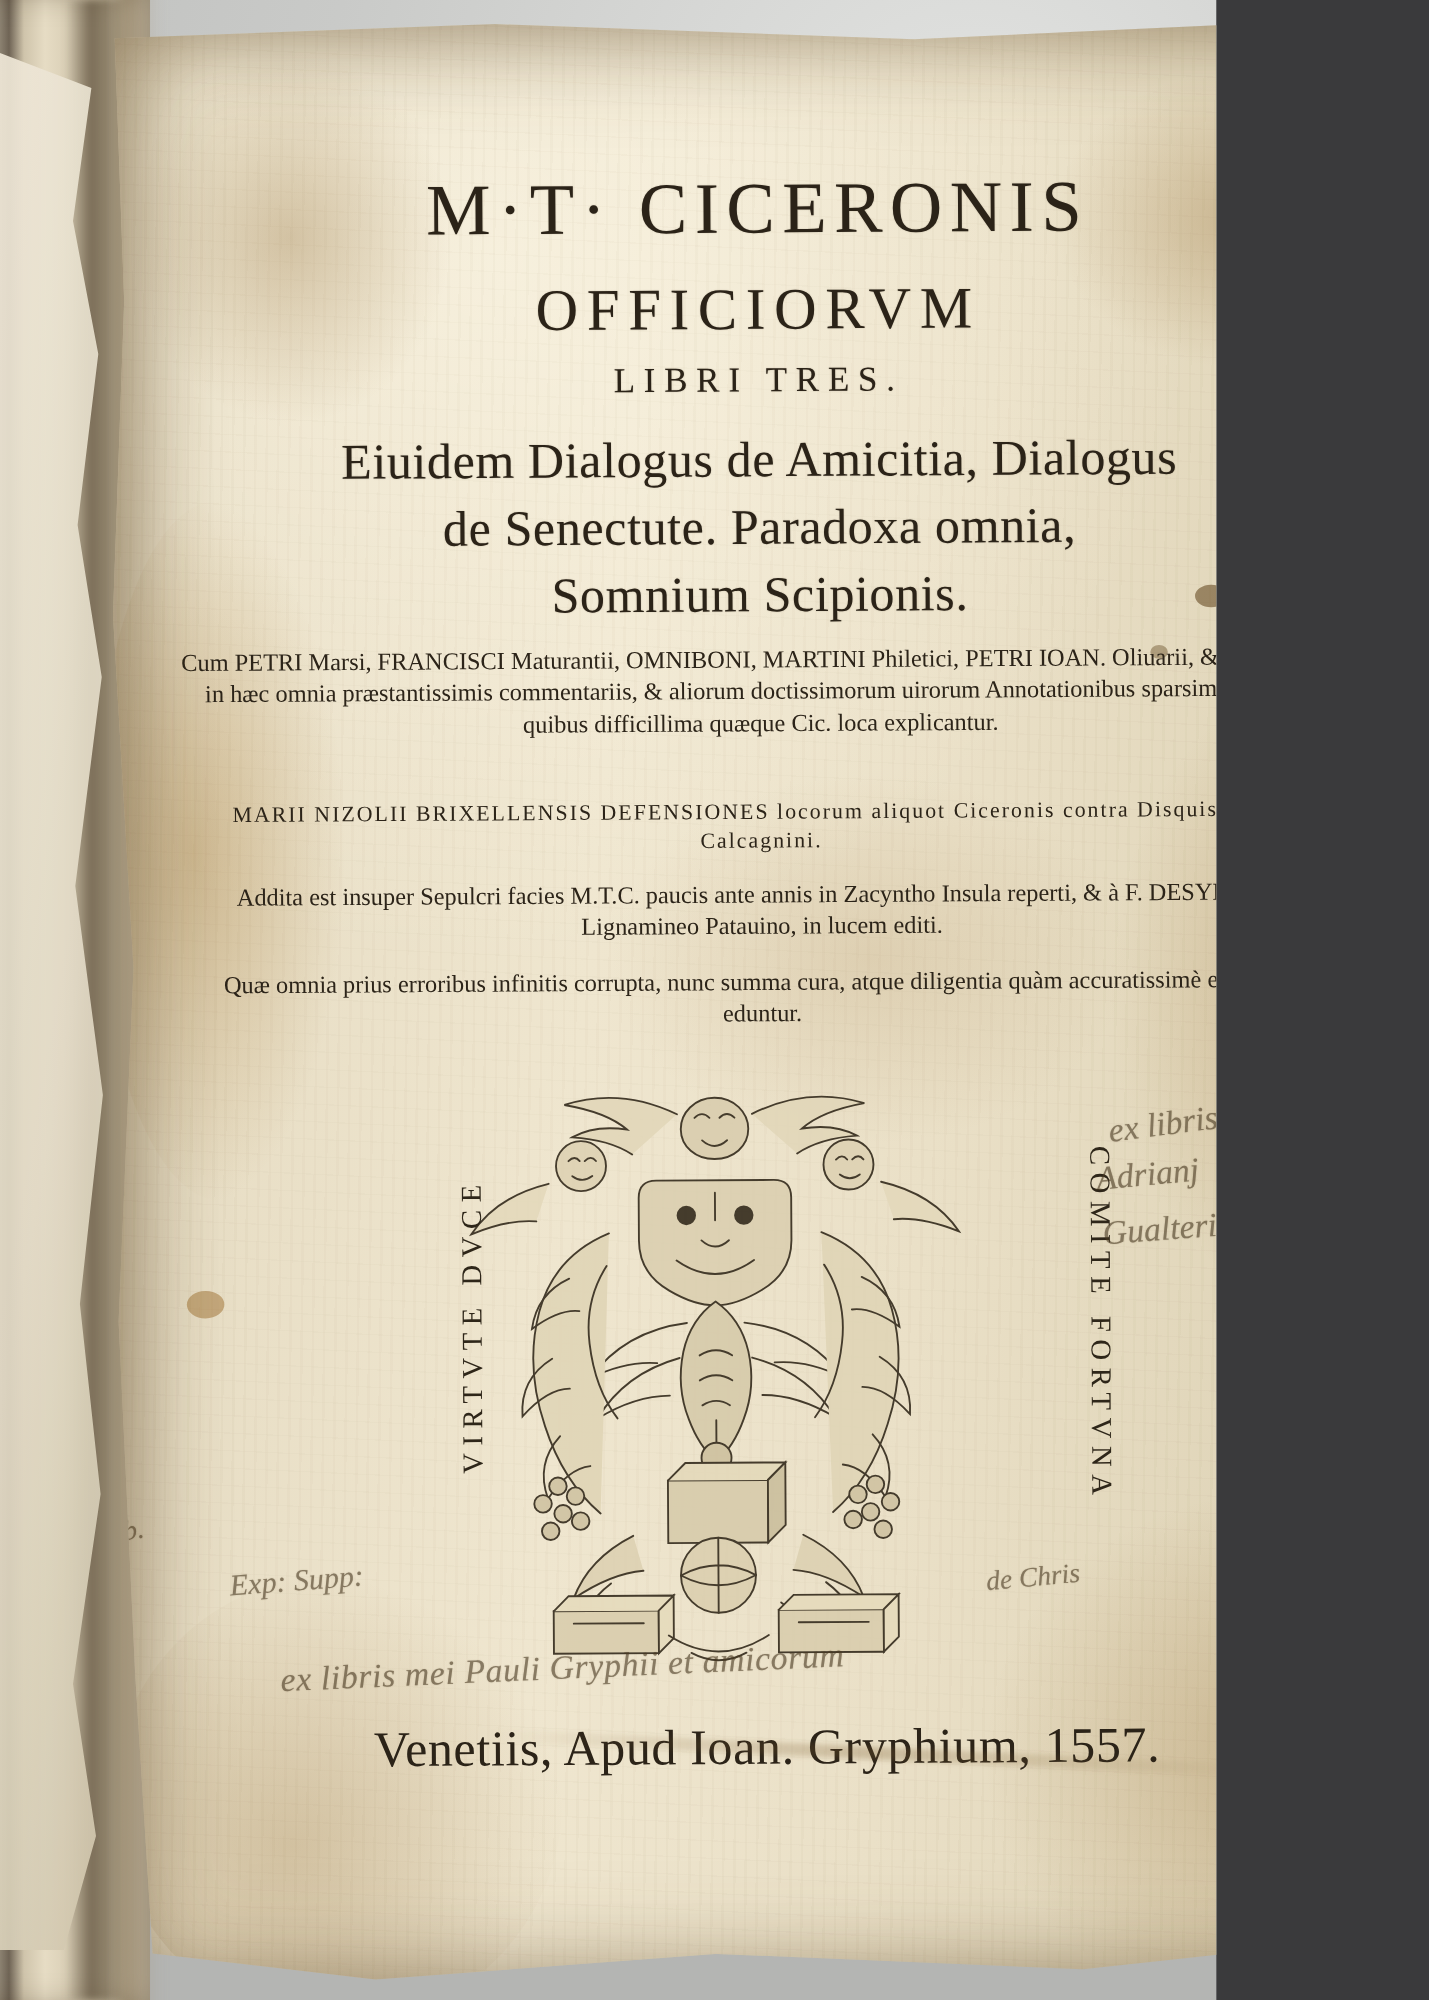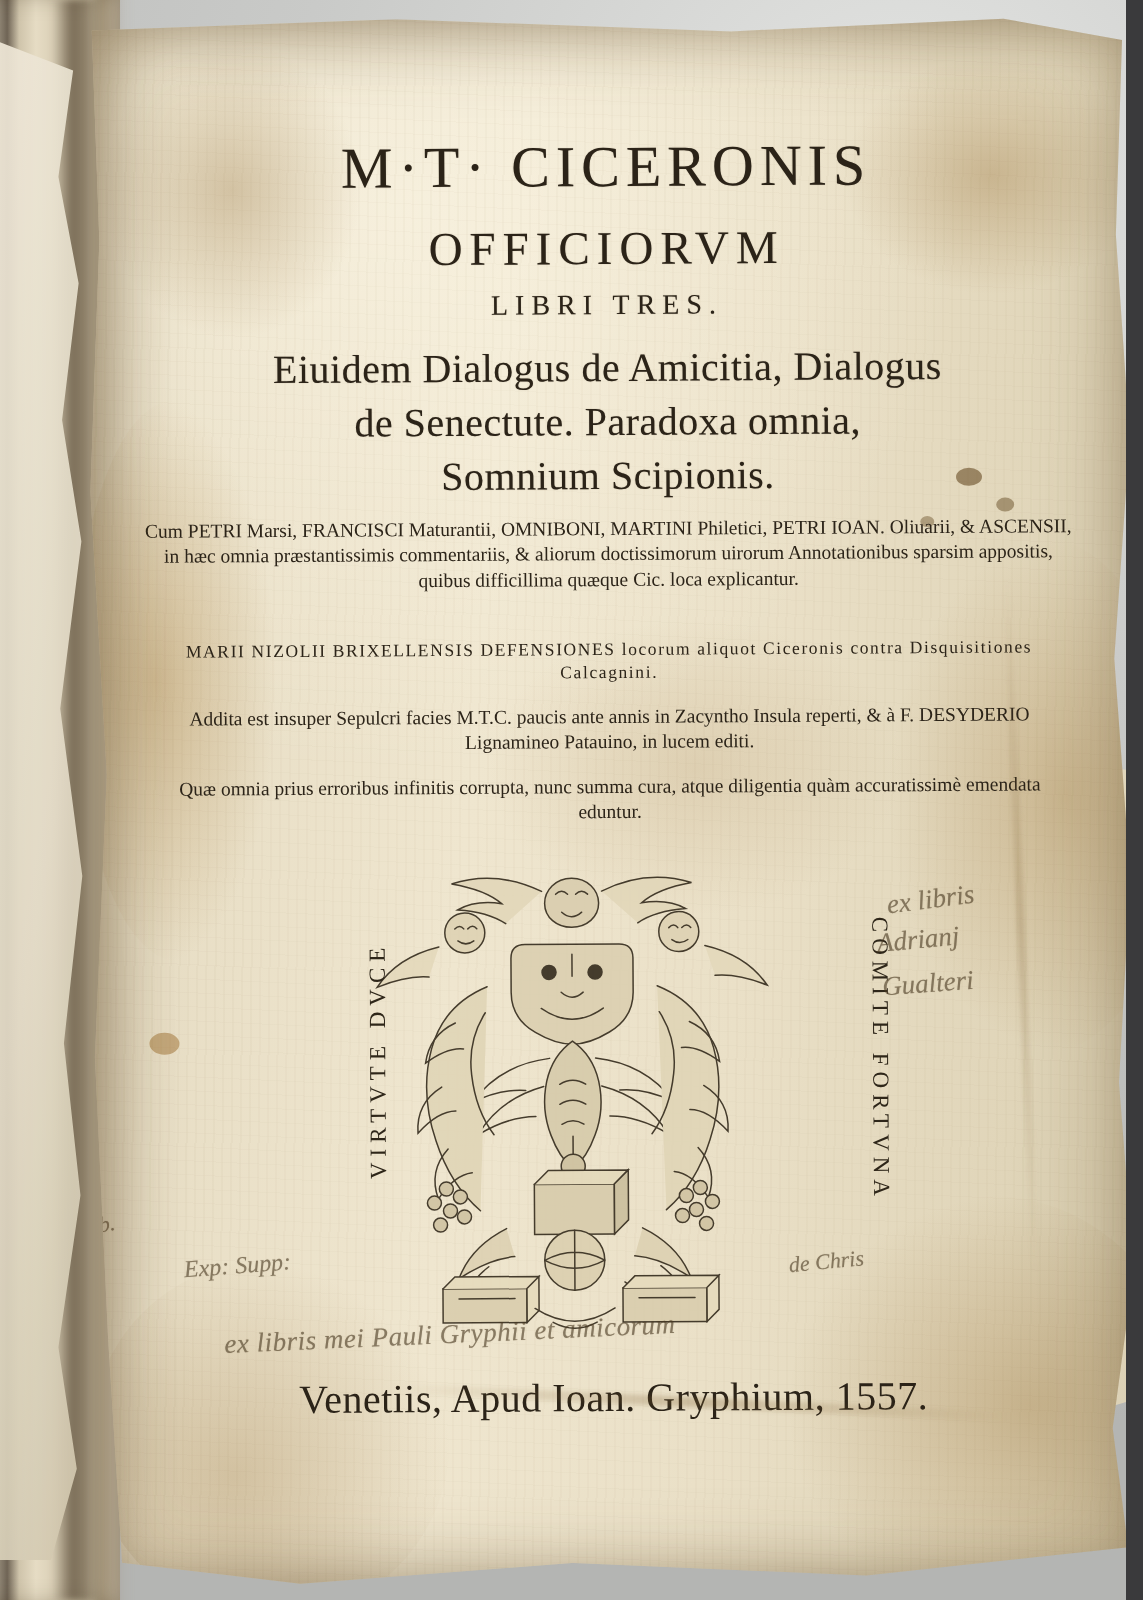--- a/index.html
+++ b/index.html
@@ -10,24 +10,25 @@
   body {
     width: 1143px;
     height: 1600px;
     overflow: hidden;
     font-family: "Liberation Serif", serif;
   }
 
   
   #photo {
     position: relative;
-    width: 1126px;
+    width: 937px;
     height: 1600px;
     overflow: hidden;
     background: #cfd0ce;
+    padding-left: 36px;
   }
 
   
   .backdrop {
     position: absolute;
     inset: 0;
     background:
       radial-gradient(120% 80% at 80% 10%, #e3e4e2 0%, #c9cac8 45%, #b4b5b3 100%);
   }
 

